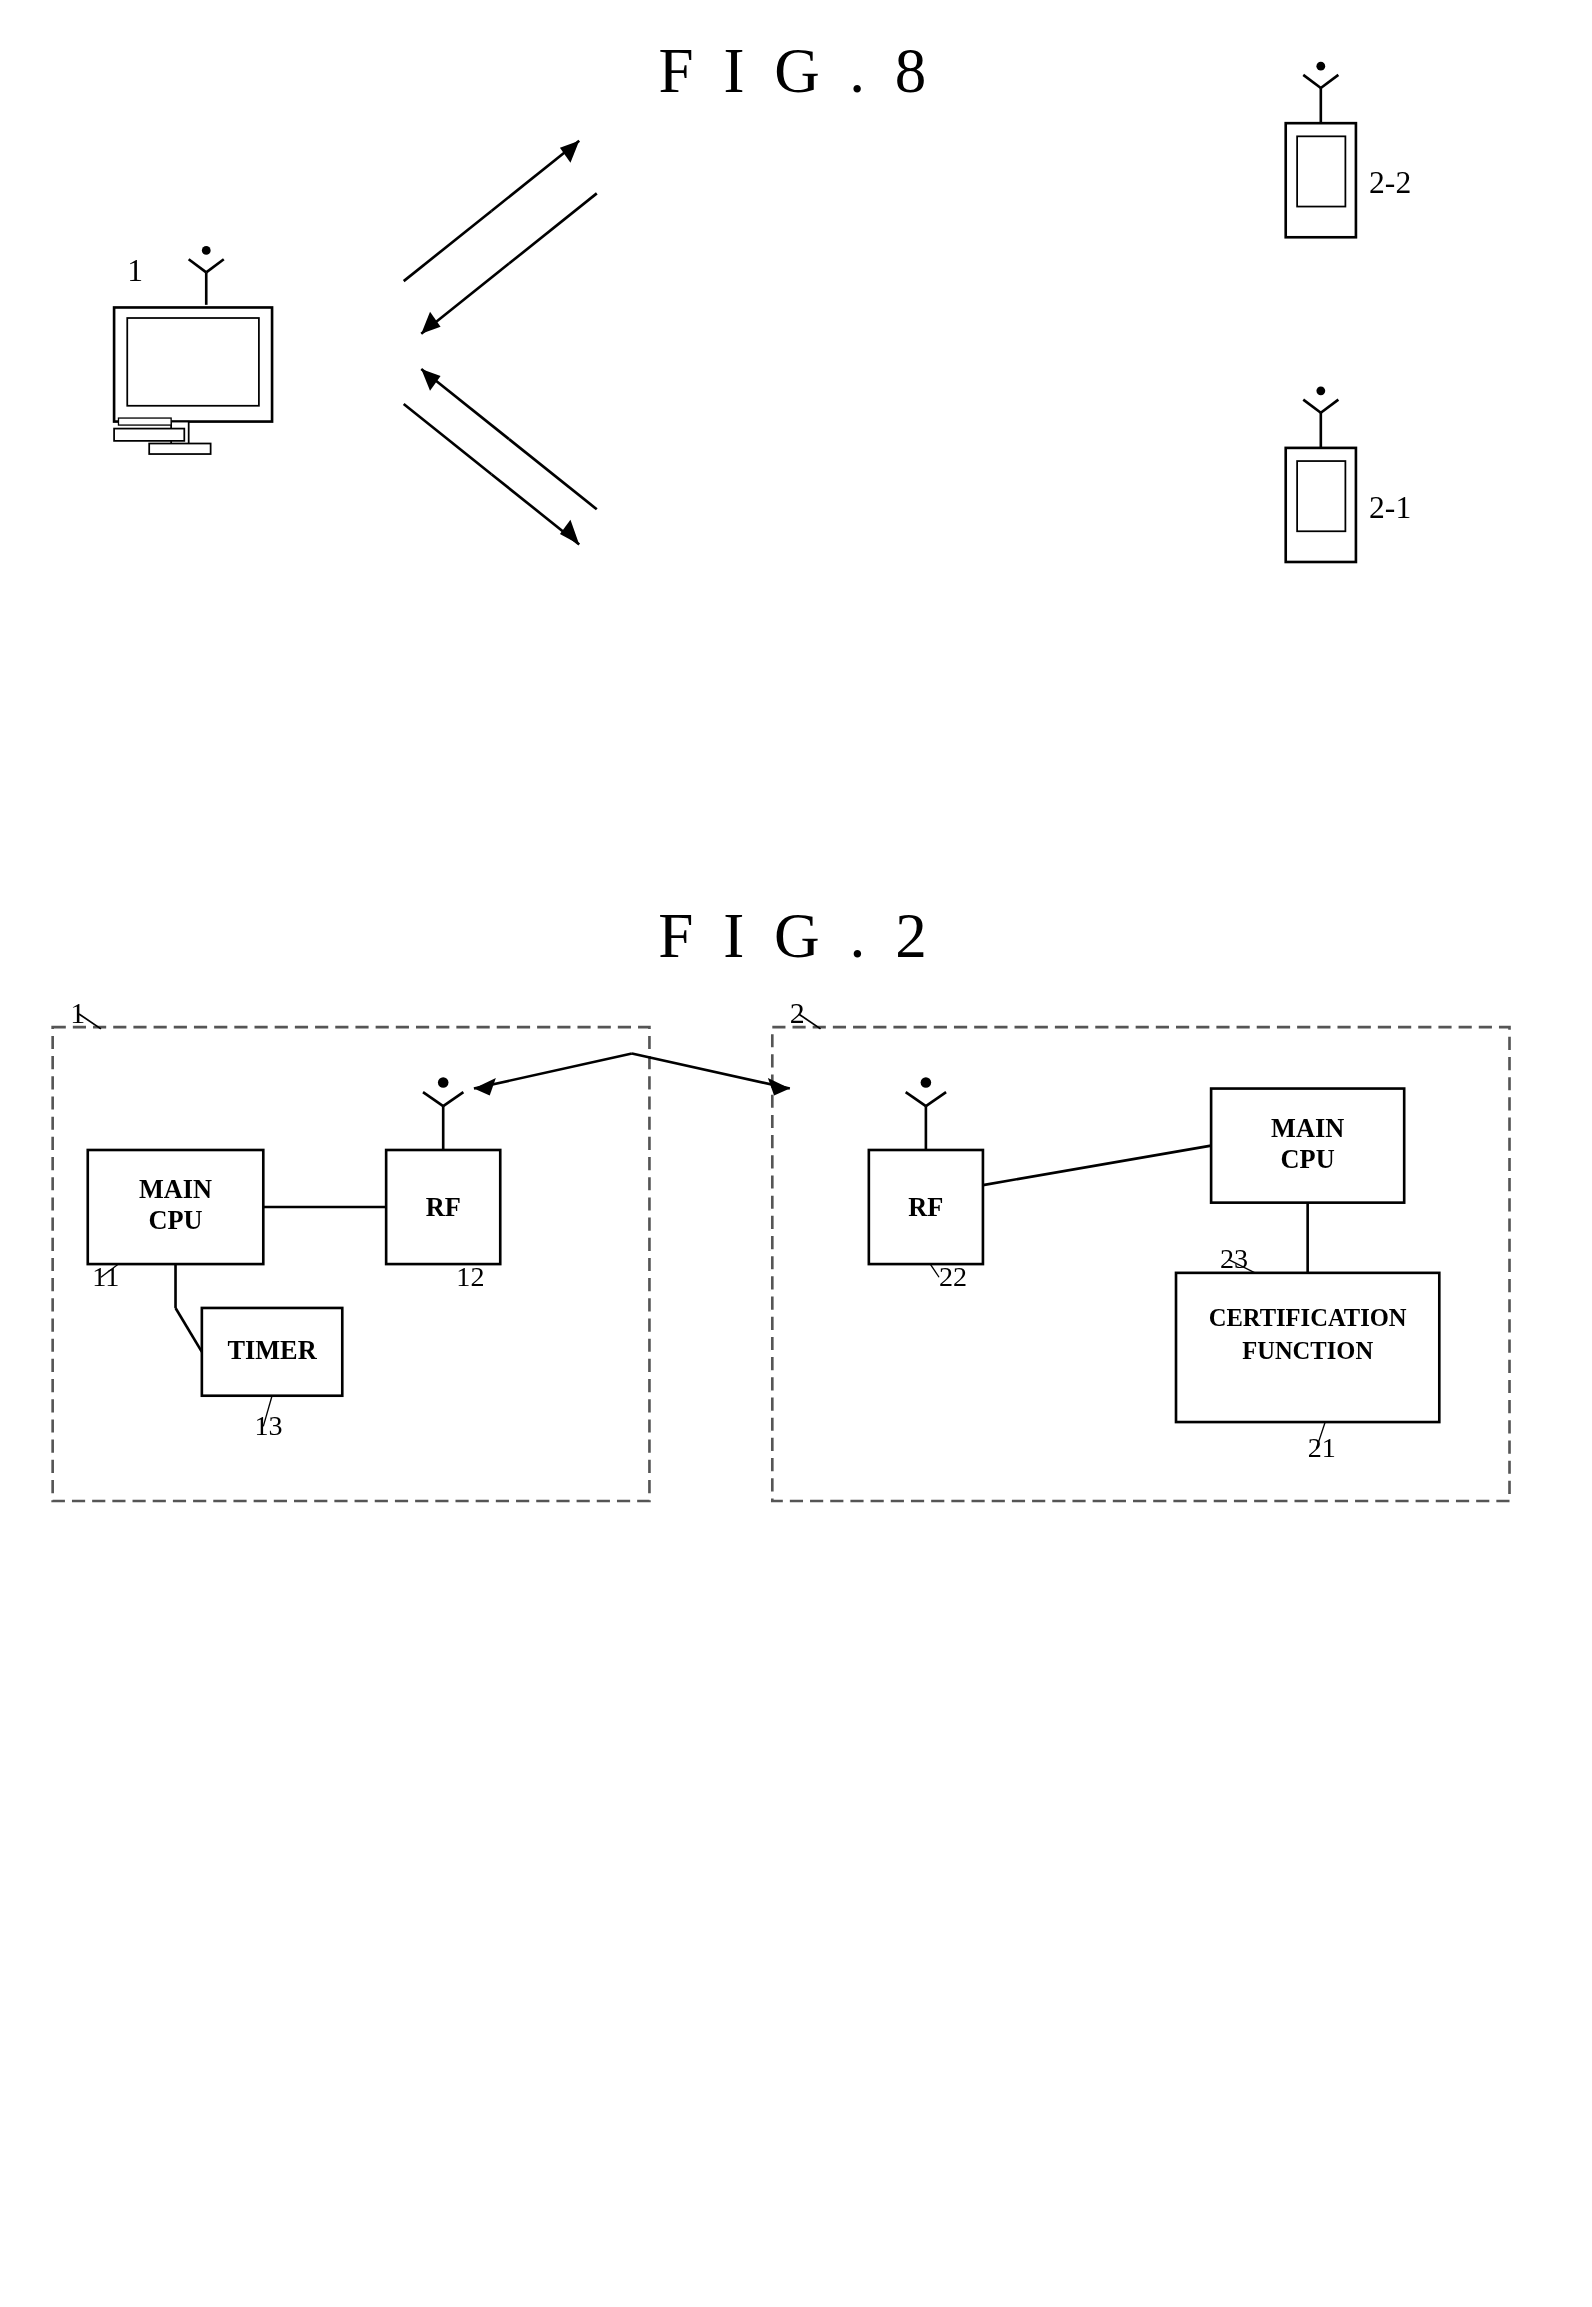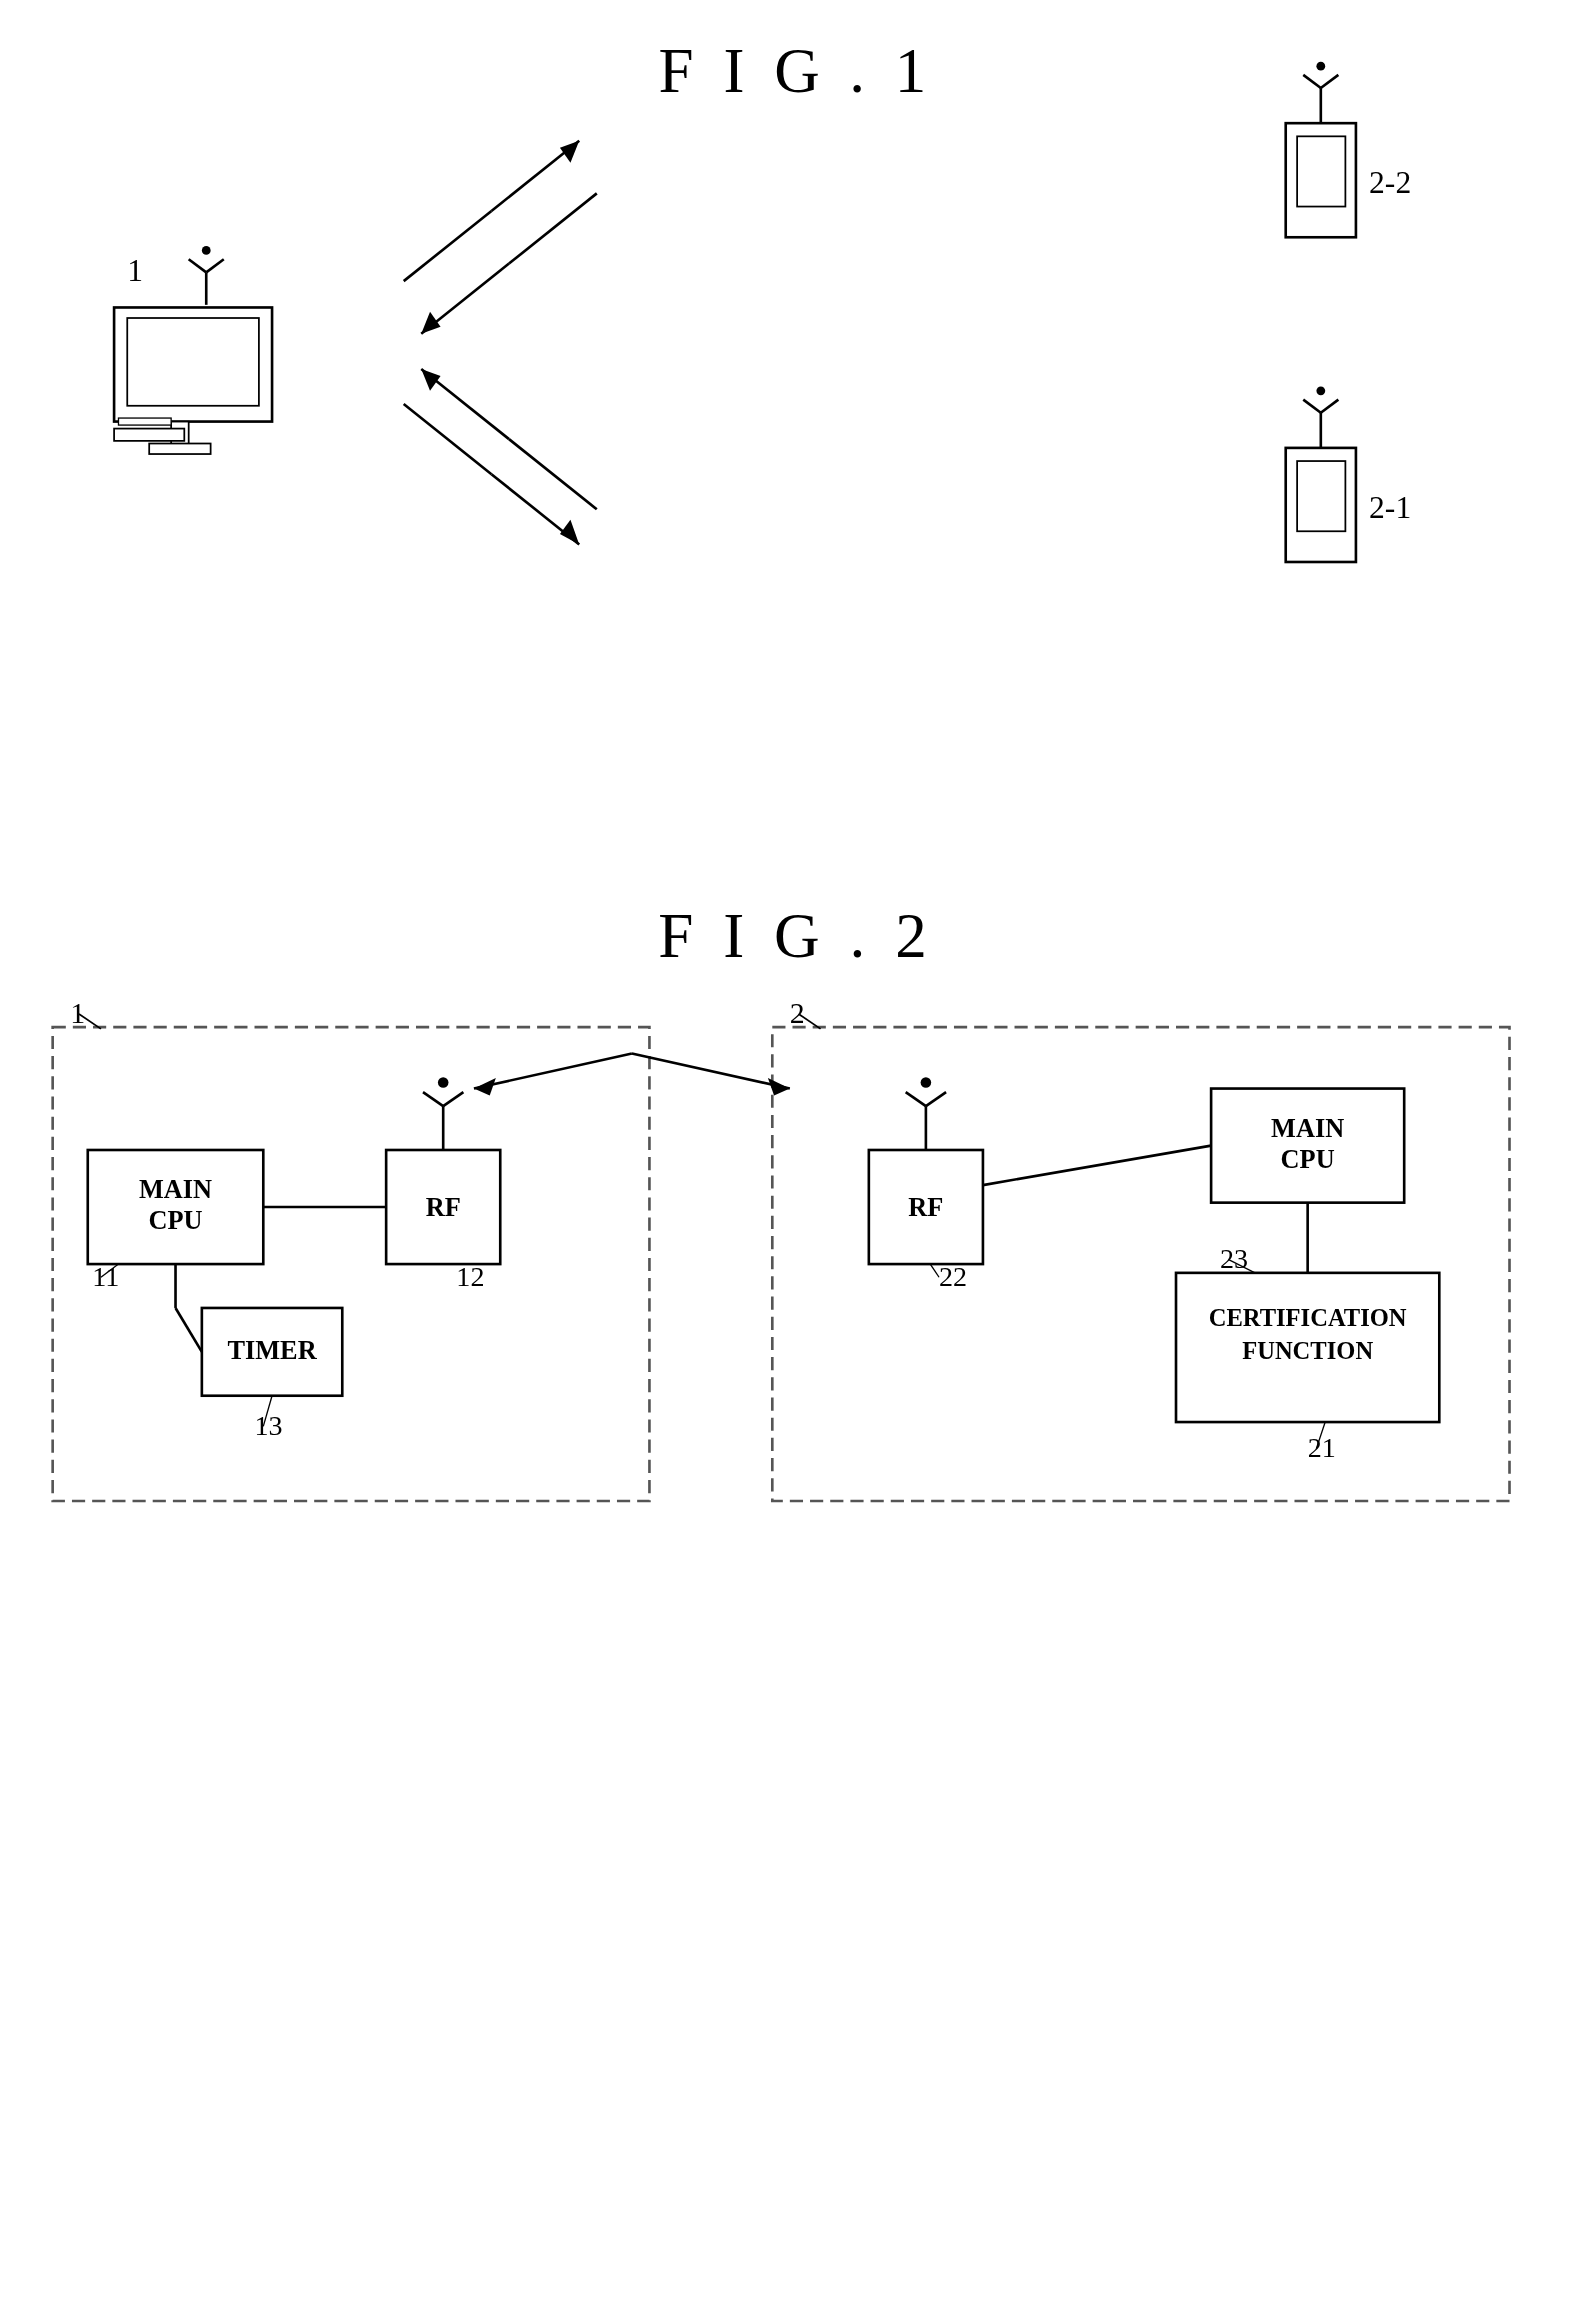--- a/index.html
+++ b/index.html
@@ -28,21 +28,21 @@
       position: absolute;
       top: 0; left: 0;
       width: 1592px;
       height: 2307px;
       pointer-events: none;
     }
   </style>
 </head>
 <body>
 
-<div class="fig1-title">F I G . 1</div>
+<div class="fig1-title">F I G . 8</div>
 
 <svg class="svg-overlay" xmlns="http://www.w3.org/2000/svg" viewBox="0 0 1814 2628" width="1592" height="2307">
 
   <rect x="130" y="350" width="180" height="130" fill="white" stroke="black" stroke-width="3"></rect>
   <rect x="145" y="362" width="150" height="100" fill="white" stroke="black" stroke-width="2"></rect>
 
   <rect x="195" y="480" width="20" height="30" fill="white" stroke="black" stroke-width="2"></rect>
   <rect x="170" y="505" width="70" height="12" fill="white" stroke="black" stroke-width="2"></rect>
 
   <rect x="130" y="488" width="80" height="14" fill="white" stroke="black" stroke-width="2"></rect>

